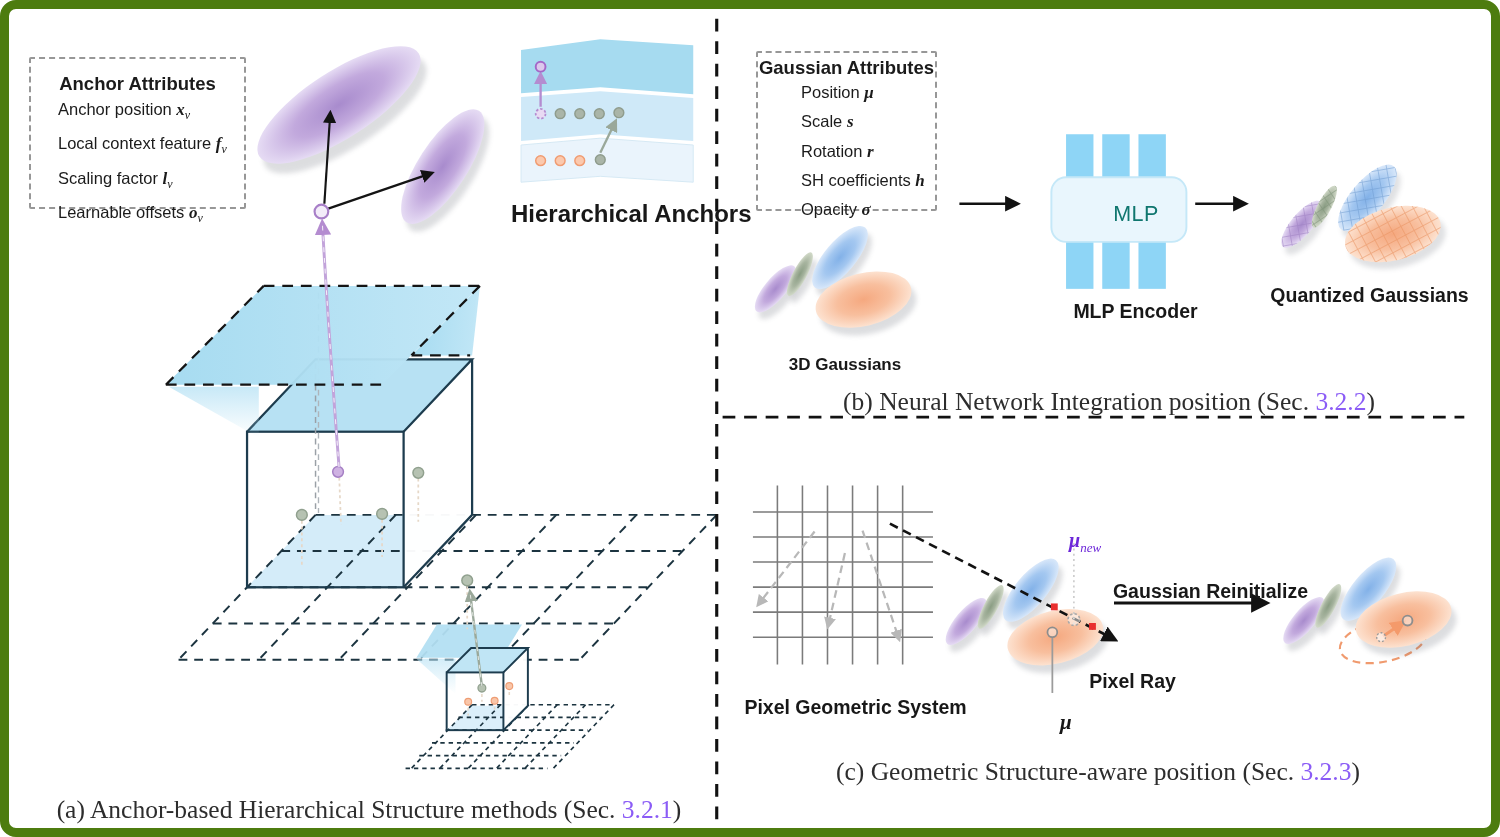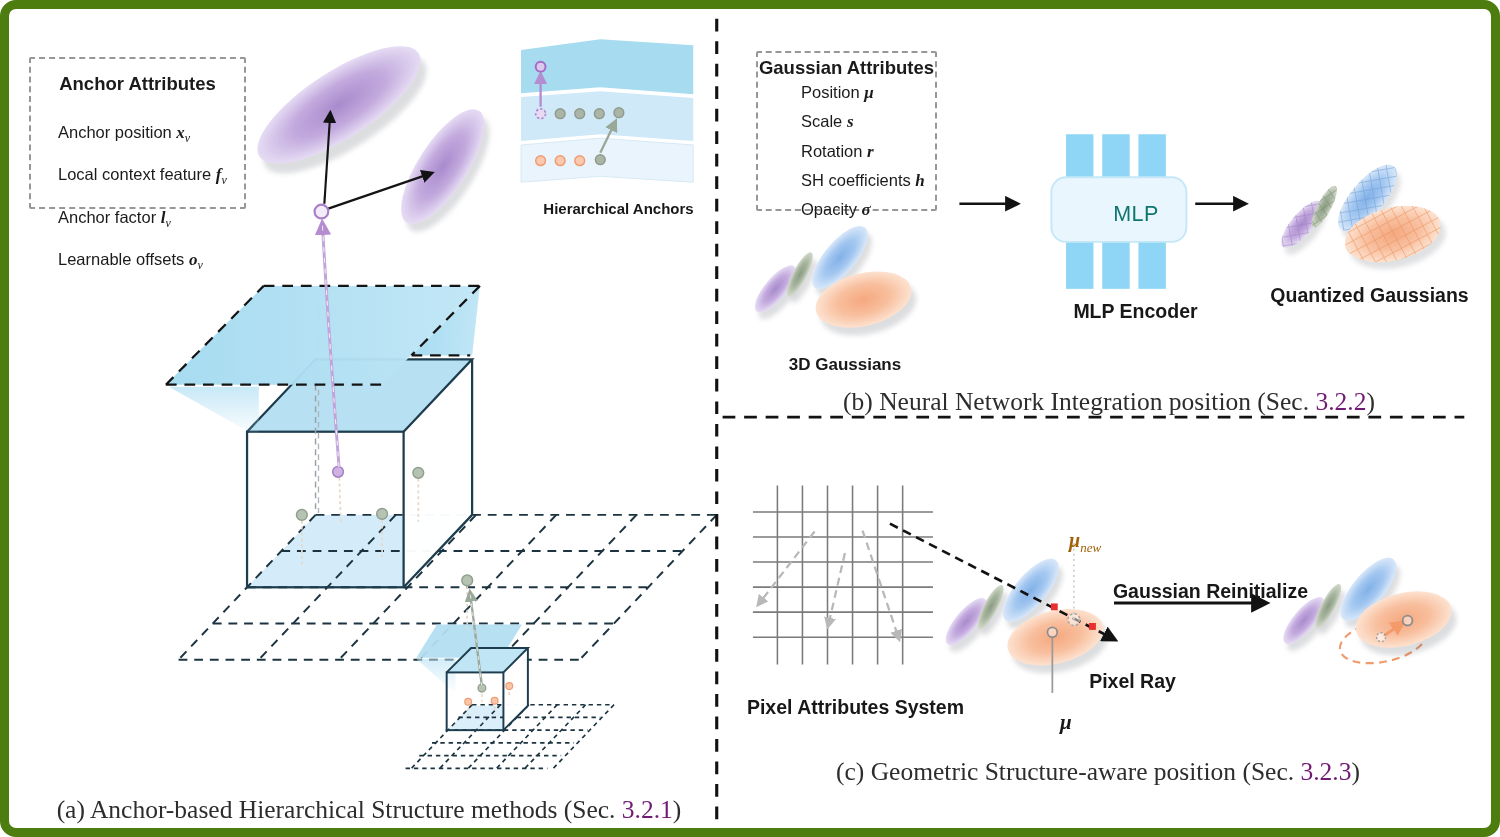--- a/index.html
+++ b/index.html
@@ -9,21 +9,21 @@
             border:9px solid #4d7c0f; border-radius:16px; overflow:hidden; }
   #gfx { position:absolute; left:0; top:0; width:100%; height:100%; }
   .ov { position:absolute; }
   .attr-box { position:absolute; border:2px dashed #979797; background:#ffffff; border-radius:2px; }
   .attr-title { font-weight:bold; font-size:18.5px; color:#1b1b1b; text-align:center; }
   .attr-item { font-size:16.5px; color:#1b1b1b; white-space:nowrap; }
   .mvar { font-family:"Liberation Serif", serif; font-style:italic; font-weight:bold; font-size:17px; }
   .msub { font-family:"Liberation Serif", serif; font-style:italic; font-size:12px; }
   .blabel { position:absolute; font-weight:bold; font-size:19.5px; color:#181818; text-align:center; white-space:nowrap; }
   .caption { position:absolute; font-family:"Liberation Serif", serif; font-size:25.5px; color:#2d2d2d; text-align:center; white-space:nowrap; }
-  .caption .sec { color:#701a75; }
+  .caption .sec { color:#8b5cf6; }
   .mu { font-family:"Liberation Serif", serif; font-style:italic; font-weight:bold; }
   #mlp-text { display:flex; align-items:center; justify-content:center; color:#0f766e;
               font-size:21.5px; letter-spacing:.5px; }
 </style>
 </head>
 <body>
 
 <div id="canvas">
 
 <svg id="gfx" viewBox="0 0 1500 837" xmlns="http://www.w3.org/2000/svg">
@@ -242,29 +242,29 @@
     <circle cx="1395" cy="642" r="4.5" fill="#ffffff" fill-opacity=".6" stroke="#9b9b9b" stroke-width="1.4" stroke-dasharray="2 2"></circle>
     <circle cx="1422" cy="625" r="5" fill="#ffffff" fill-opacity=".45" stroke="#8d8d8d" stroke-width="1.9"></circle>
   </g>
 
   <path d="M716,10V828" stroke="#121212" stroke-width="3.2" stroke-dasharray="13 10" fill="none"></path>
   <path d="M722,417H1480" stroke="#121212" stroke-width="2.8" stroke-dasharray="13 9" fill="none"></path>
 </svg>
 
   <div class="attr-box" style="left:20px;top:48px;width:217px;height:152px;">
     <div class="attr-title" style="margin-top:14px;">Anchor Attributes</div>
-    <div style="margin-top:19px;padding-left:27px;line-height:36px;">
+    <div style="margin-top:0;padding-left:27px;line-height:28px;">
       <div class="attr-item"><span>Anchor position</span> <span class="mvar">x</span><sub class="msub">v</sub></div>
       <div class="attr-item"><span>Local context feature</span> <span class="mvar">f</span><sub class="msub">v</sub></div>
-      <div class="attr-item"><span>Anchor factor</span> <span class="mvar">l</span><sub class="msub">v</sub></div>
+      <div class="attr-item"><span>Scaling factor</span> <span class="mvar">l</span><sub class="msub">v</sub></div>
       <div class="attr-item"><span>Learnable offsets</span> <span class="mvar">o</span><sub class="msub">v</sub></div>
     </div>
   </div>
 
-  <div class="blabel" style="left:502px;top:191px;width:215px;font-size:15px;">Hierarchical Anchors</div>
+  <div class="blabel" style="left:502px;top:191px;width:215px;font-size:24px;">Hierarchical Anchors</div>
 
   <div class="attr-box" style="left:747px;top:42px;width:181px;height:160px;">
     <div class="attr-title" style="margin-top:4px;">Gaussian Attributes</div>
     <div style="margin-top:2px;padding-left:43px;line-height:23px;">
       <div class="attr-item"><span>Position</span> <span class="mvar">μ</span><sub class="msub"></sub></div>
       <div class="attr-item"><span>Scale</span> <span class="mvar">s</span><sub class="msub"></sub></div>
       <div class="attr-item"><span>Rotation</span> <span class="mvar">r</span><sub class="msub"></sub></div>
       <div class="attr-item"><span>SH coefficients</span> <span class="mvar">h</span><sub class="msub"></sub></div>
       <div class="attr-item"><span>Opacity</span> <span class="mvar">σ</span><sub class="msub"></sub></div>
     </div>
@@ -272,22 +272,22 @@
 
   <div class="blabel" style="left:756px;top:346px;width:160px;font-size:17px;">3D Gaussians</div>
   <div class="ov" id="mlp-text" style="left:1058px;top:172px;width:138px;height:66px;">MLP</div>
   <div class="blabel" style="left:1044px;top:291px;width:165px;">MLP Encoder</div>
   <div class="blabel" style="left:1258px;top:275px;width:205px;">Quantized Gaussians</div>
 
   <div class="caption" style="left:718px;top:378px;width:764px;">
     <span>(b) Neural Network Integration position (Sec. </span><span class="sec">3.2.2</span><span>)</span>
   </div>
 
-  <div class="blabel" style="left:729px;top:687px;width:235px;">Pixel Attributes System</div>
-  <div class="ov mu" style="left:1060px;top:520px;font-size:20px;color:#a16207;"><span>μ</span><sub style="font-size:13px;font-weight:normal;">new</sub></div>
+  <div class="blabel" style="left:729px;top:687px;width:235px;">Pixel Geometric System</div>
+  <div class="ov mu" style="left:1060px;top:520px;font-size:20px;color:#6d28d9;"><span>μ</span><sub style="font-size:13px;font-weight:normal;">new</sub></div>
   <div class="blabel" style="left:1071px;top:661px;width:105px;">Pixel Ray</div>
   <div class="blabel" style="left:1099px;top:571px;width:205px;">Gaussian Reinitialize</div>
   <div class="ov mu" style="left:1051px;top:701px;font-size:21px;color:#181818;">μ</div>
 
   <div class="caption" style="left:713px;top:748px;width:752px;">
     <span>(c) Geometric Structure-aware position (Sec. </span><span class="sec">3.2.3</span><span>)</span>
   </div>
 
   <div class="caption" style="left:8px;top:786px;width:704px;">
     <span>(a) Anchor-based Hierarchical Structure methods (Sec. </span><span class="sec">3.2.1</span><span>)</span>

